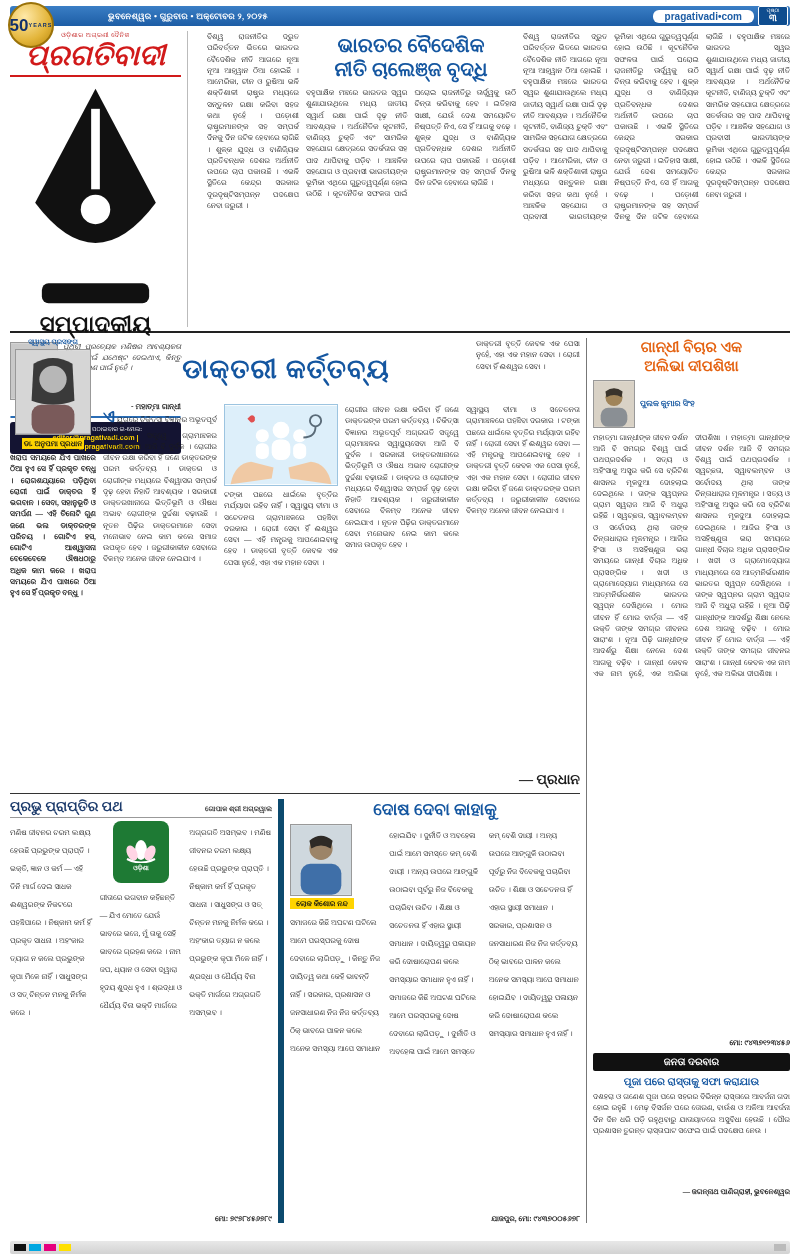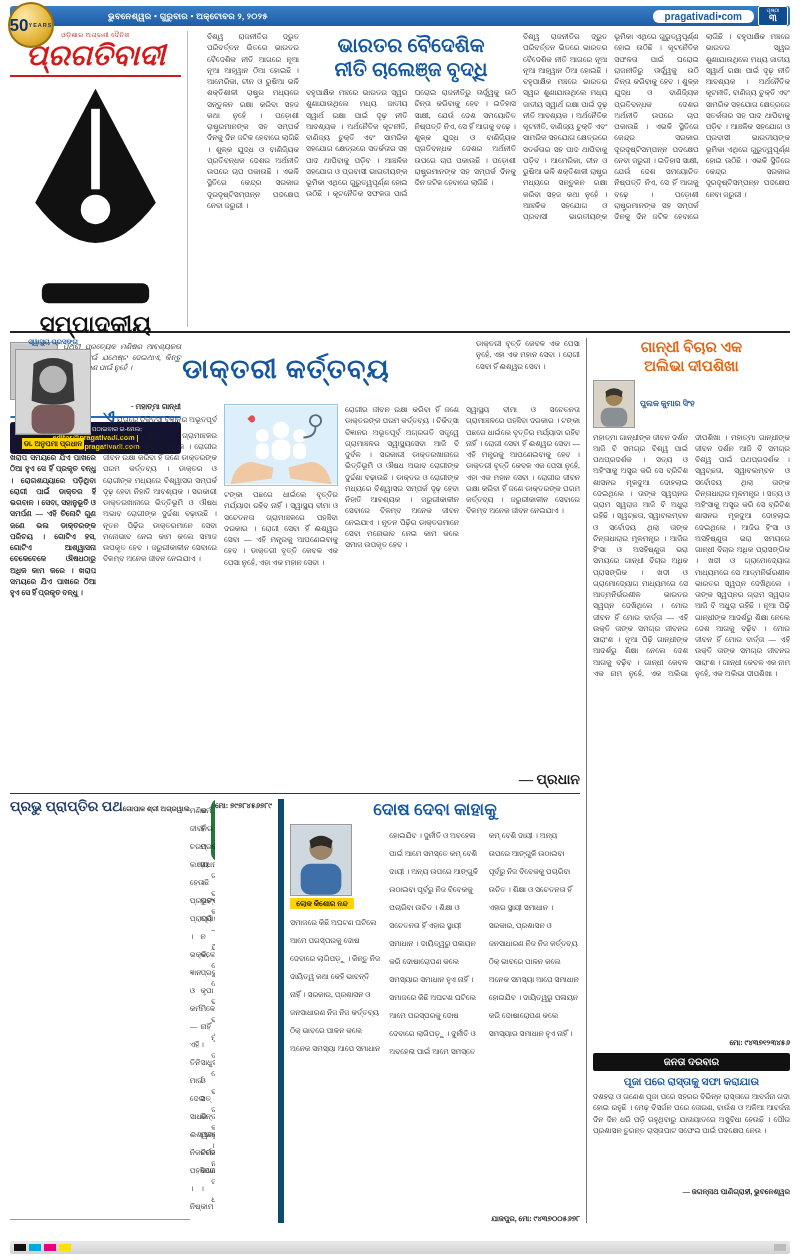--- a/index.html
+++ b/index.html
@@ -98,21 +98,21 @@
   .dk-cols { flex:1; display:flex; gap:7px; overflow:hidden; }
   .dk-col { flex:1; overflow:hidden; }
   .dk-img { width:100%; height:82px; border:1px solid #9cc4e0; margin-bottom:3px; }
   .dk-sig { text-align:right; font-size:14px; font-weight:bold; padding-top:2px; }
   .dropcap::first-letter { font-size:17px; font-weight:bold; color:#1456a0; }
 
   .hdiv { border-top:1px solid #333; margin:5px 0; }
 
   
   .bottomrow { flex:1; display:flex; overflow:hidden; }
-  .prabhu { width:268px; padding-right:6px; display:flex; flex-direction:row; }
+  .prabhu { width:268px; padding-right:6px; display:flex; flex-direction:column; }
   .pr-head { display:flex; align-items:baseline; justify-content:space-between; border-bottom:1px solid #999; padding-bottom:2px; margin-bottom:3px; }
   .pr-headline { color:#1b3a6b; font-size:14px; font-weight:900; }
   .pr-byline { font-size:7px; font-weight:bold; color:#333; }
   .pr-body { flex:1; columns:3; column-gap:7px; overflow:hidden; }
   .lotus-badge {
     width:56px; height:62px; background:#1e7a34; border-radius:8px; margin:3px auto;
     display:flex; flex-direction:column; align-items:center; justify-content:center; gap:1px;
     break-inside:avoid;
   }
   .lotus-badge .bl { color:#fff; font-size:6.5px; font-weight:bold; }

